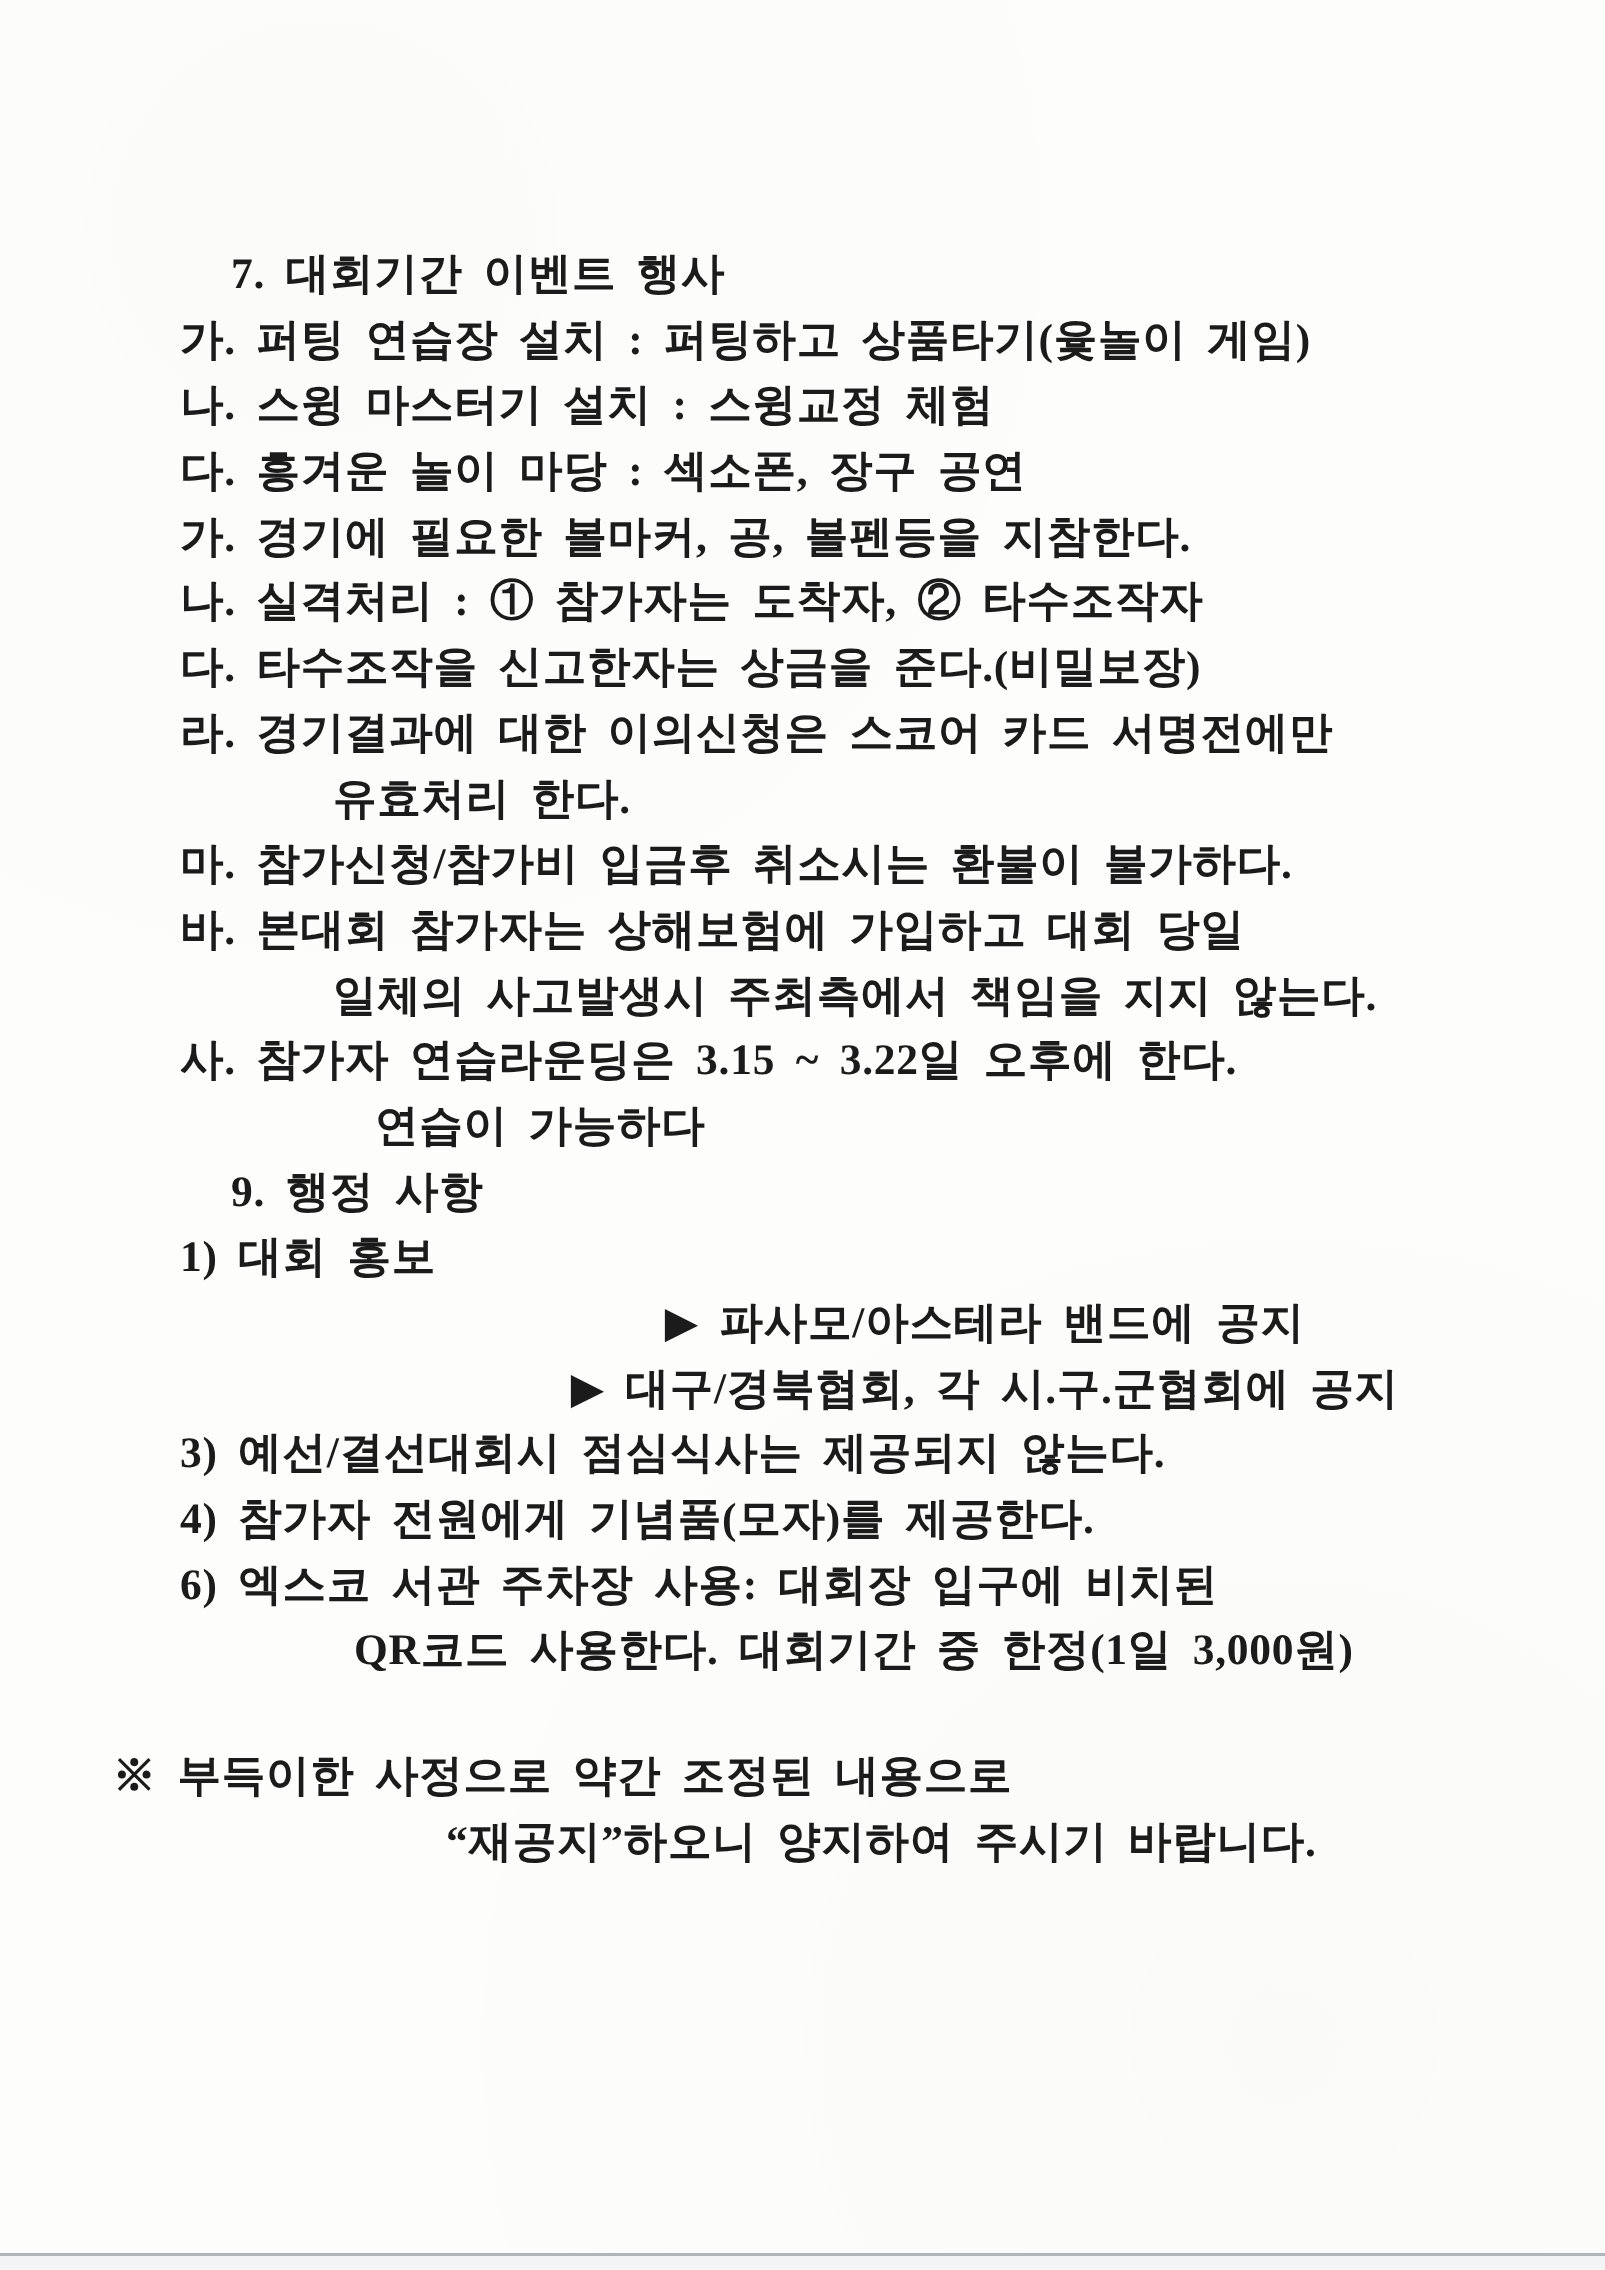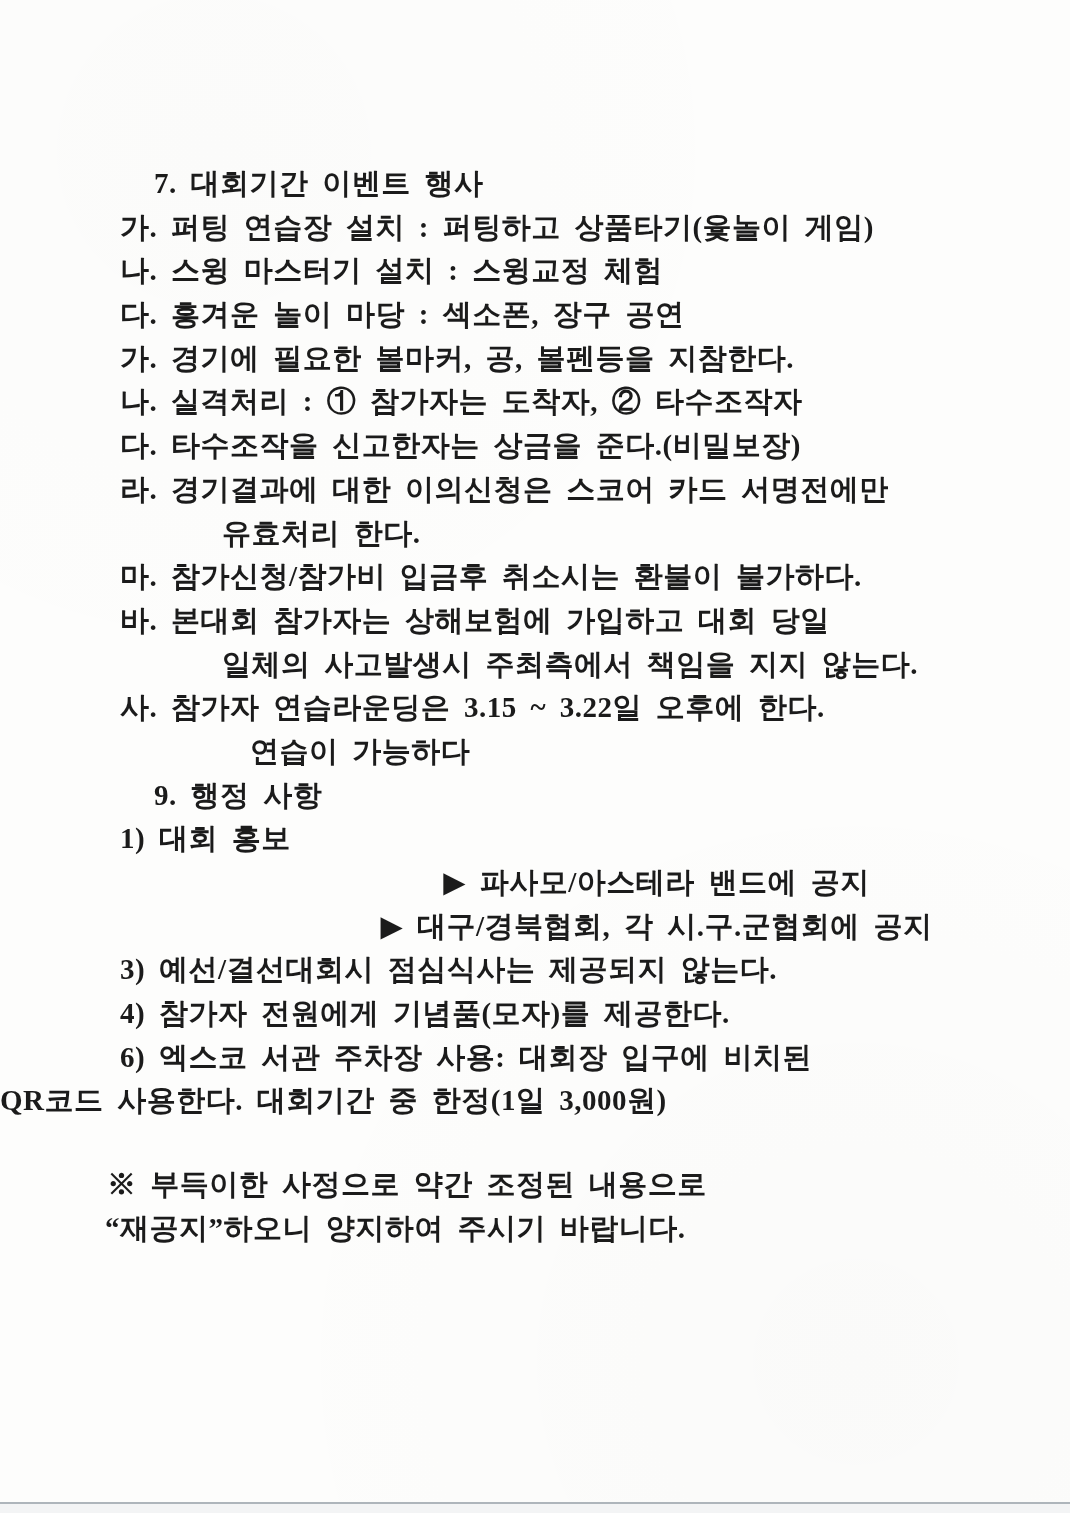--- a/index.html
+++ b/index.html
@@ -39,26 +39,26 @@
     line-height: 43.7px;
     white-space: nowrap;
   }
   
   .ind-h   { padding-left: 154px; }  
   .ind-1   { padding-left: 120px; }  
   .ind-c   { padding-left: 222px; }  
   .ind-ar  { padding-left: 236px; }  
   .ind-c2  { padding-left: 250px; }  
   .ind-bl  { padding-left: 243px; text-align: center; }  
-  .ind-qr  { }  
+  .ind-qr  { padding-left: 236px; }  
   .notice {
     margin-top: 40px;
   }
-  .notice .n1 { padding-left: 107px; }
-  .notice .n2 { padding-left: 105px; }
+  .notice .n1 { padding-left: 75px; }
+  .notice .n2 { padding-left: 105px; text-align: center; }
   .scan-edge {
     position: absolute;
     left: 0;
     right: 0;
     bottom: 0;
     height: 9px;
     background: #f3f4f5;
     border-top: 2px solid #aeb5bb;
   }
 </style>

